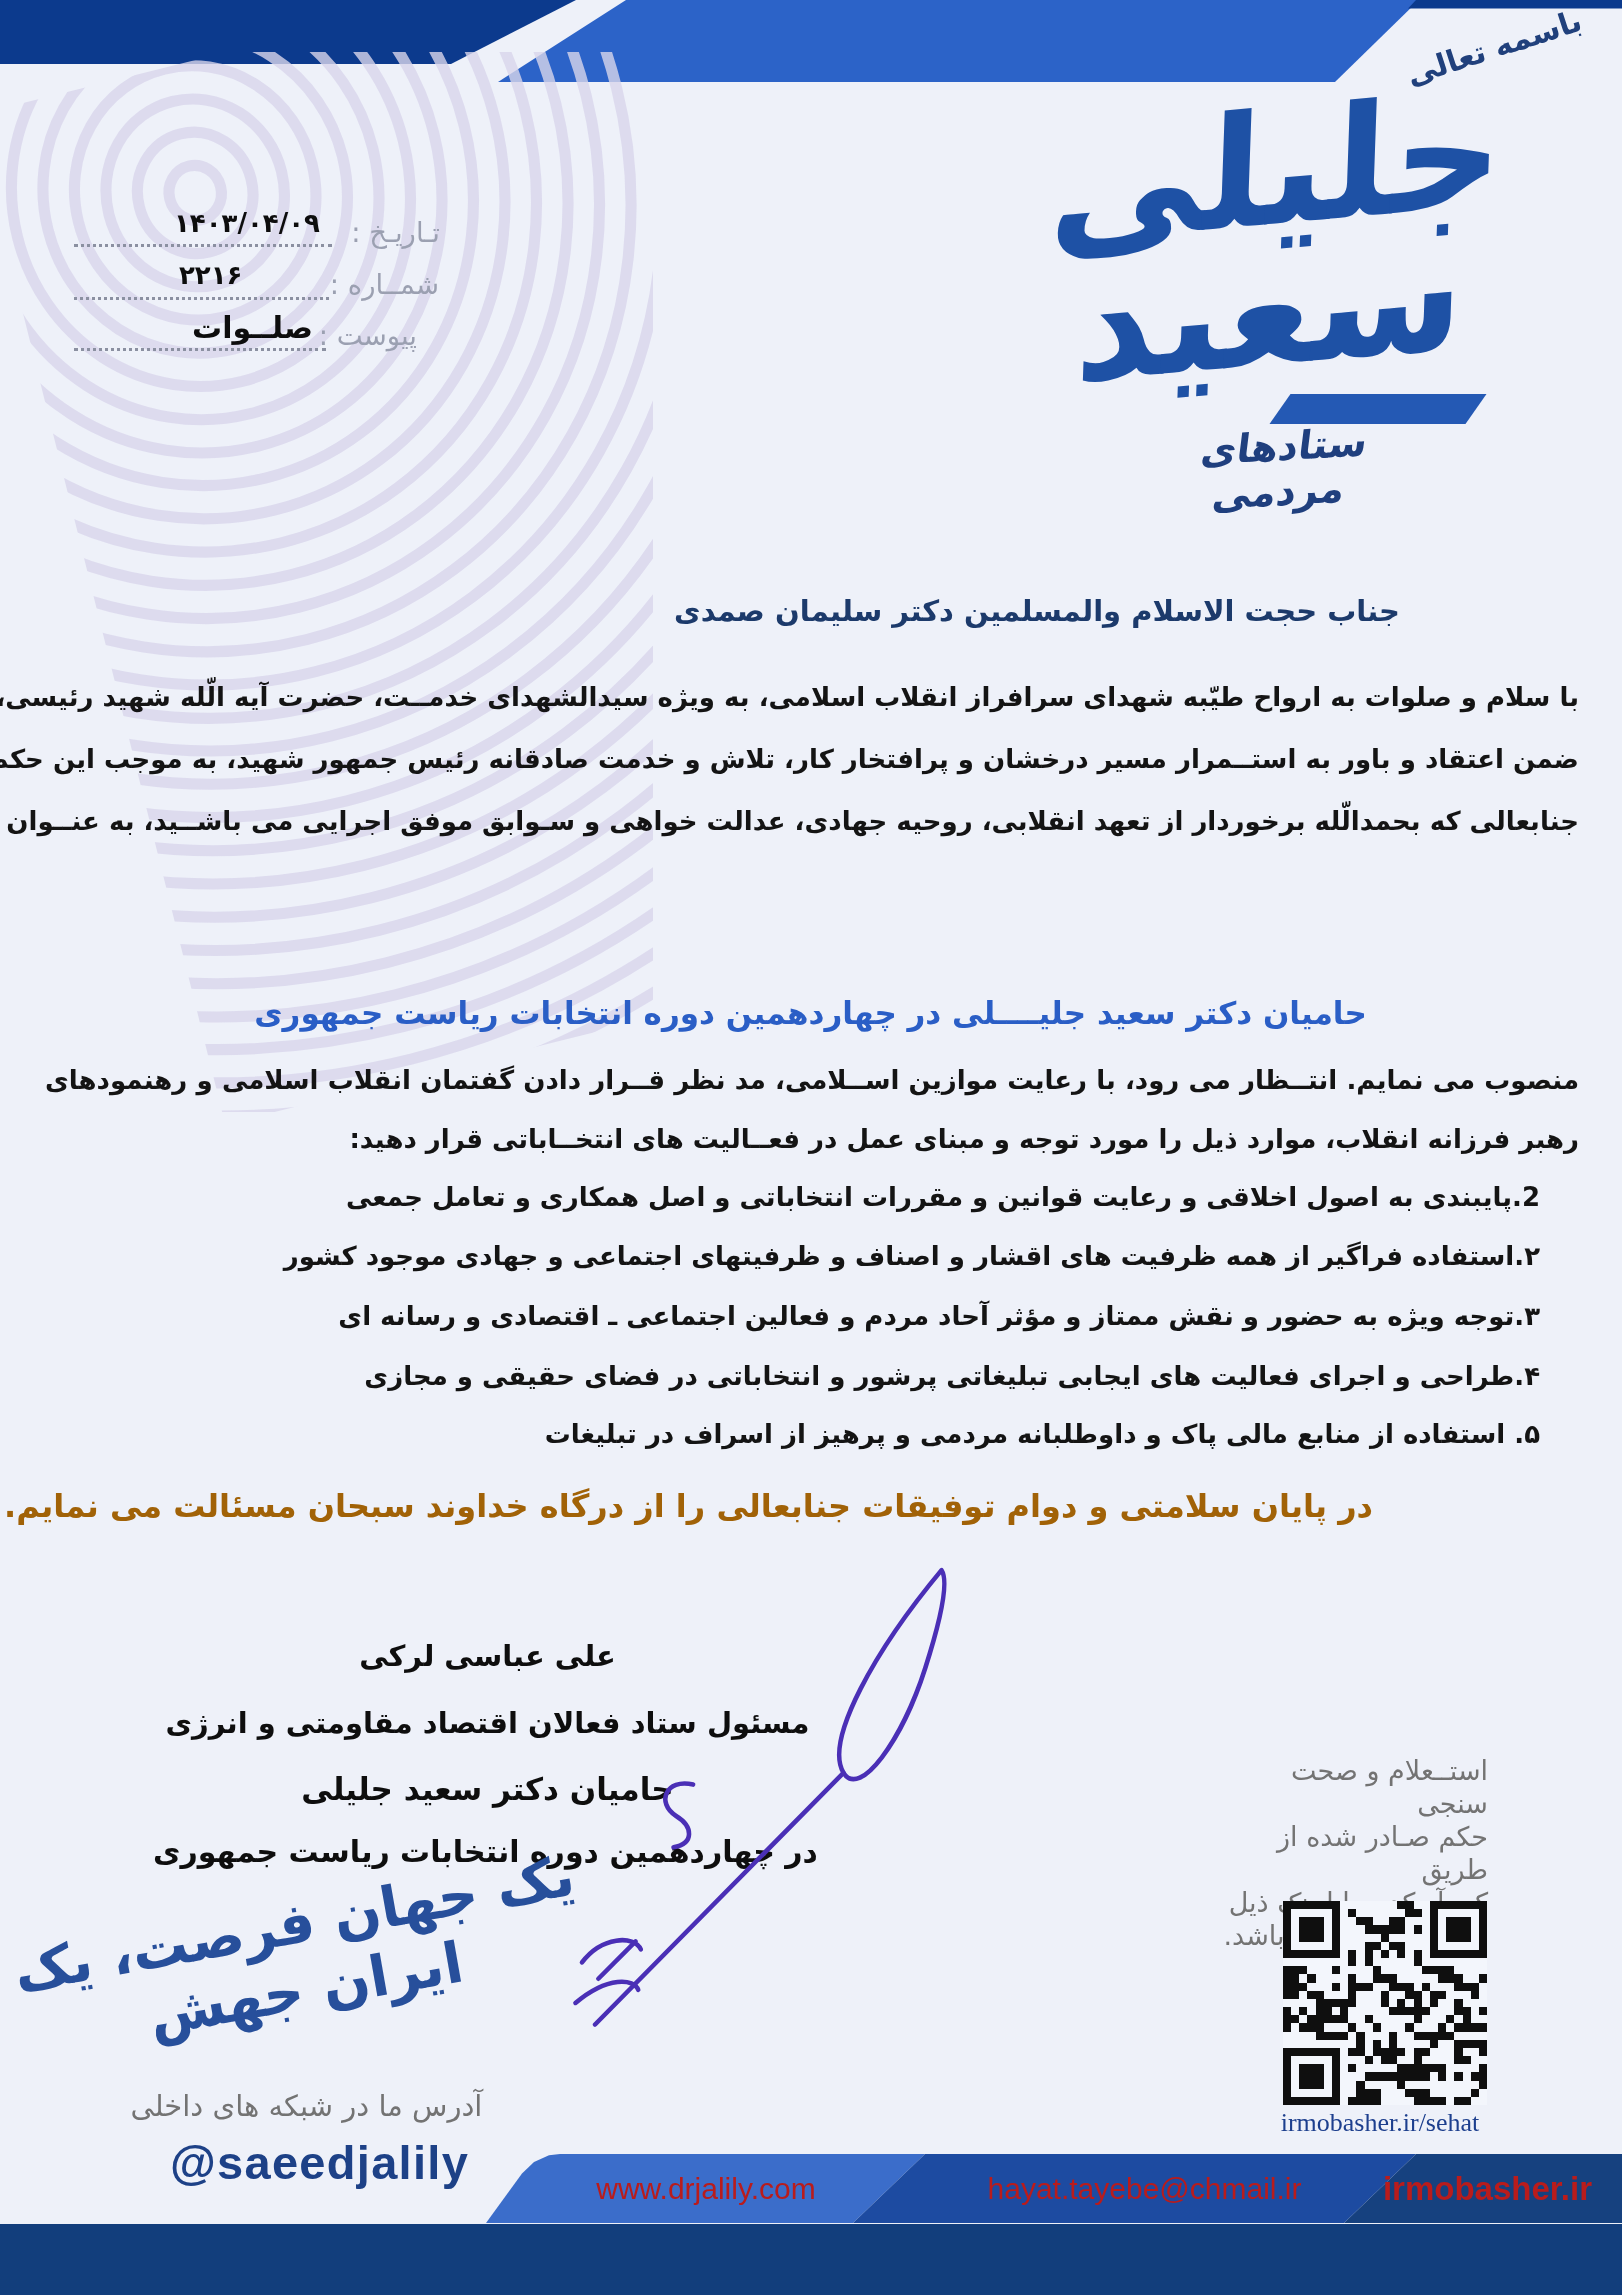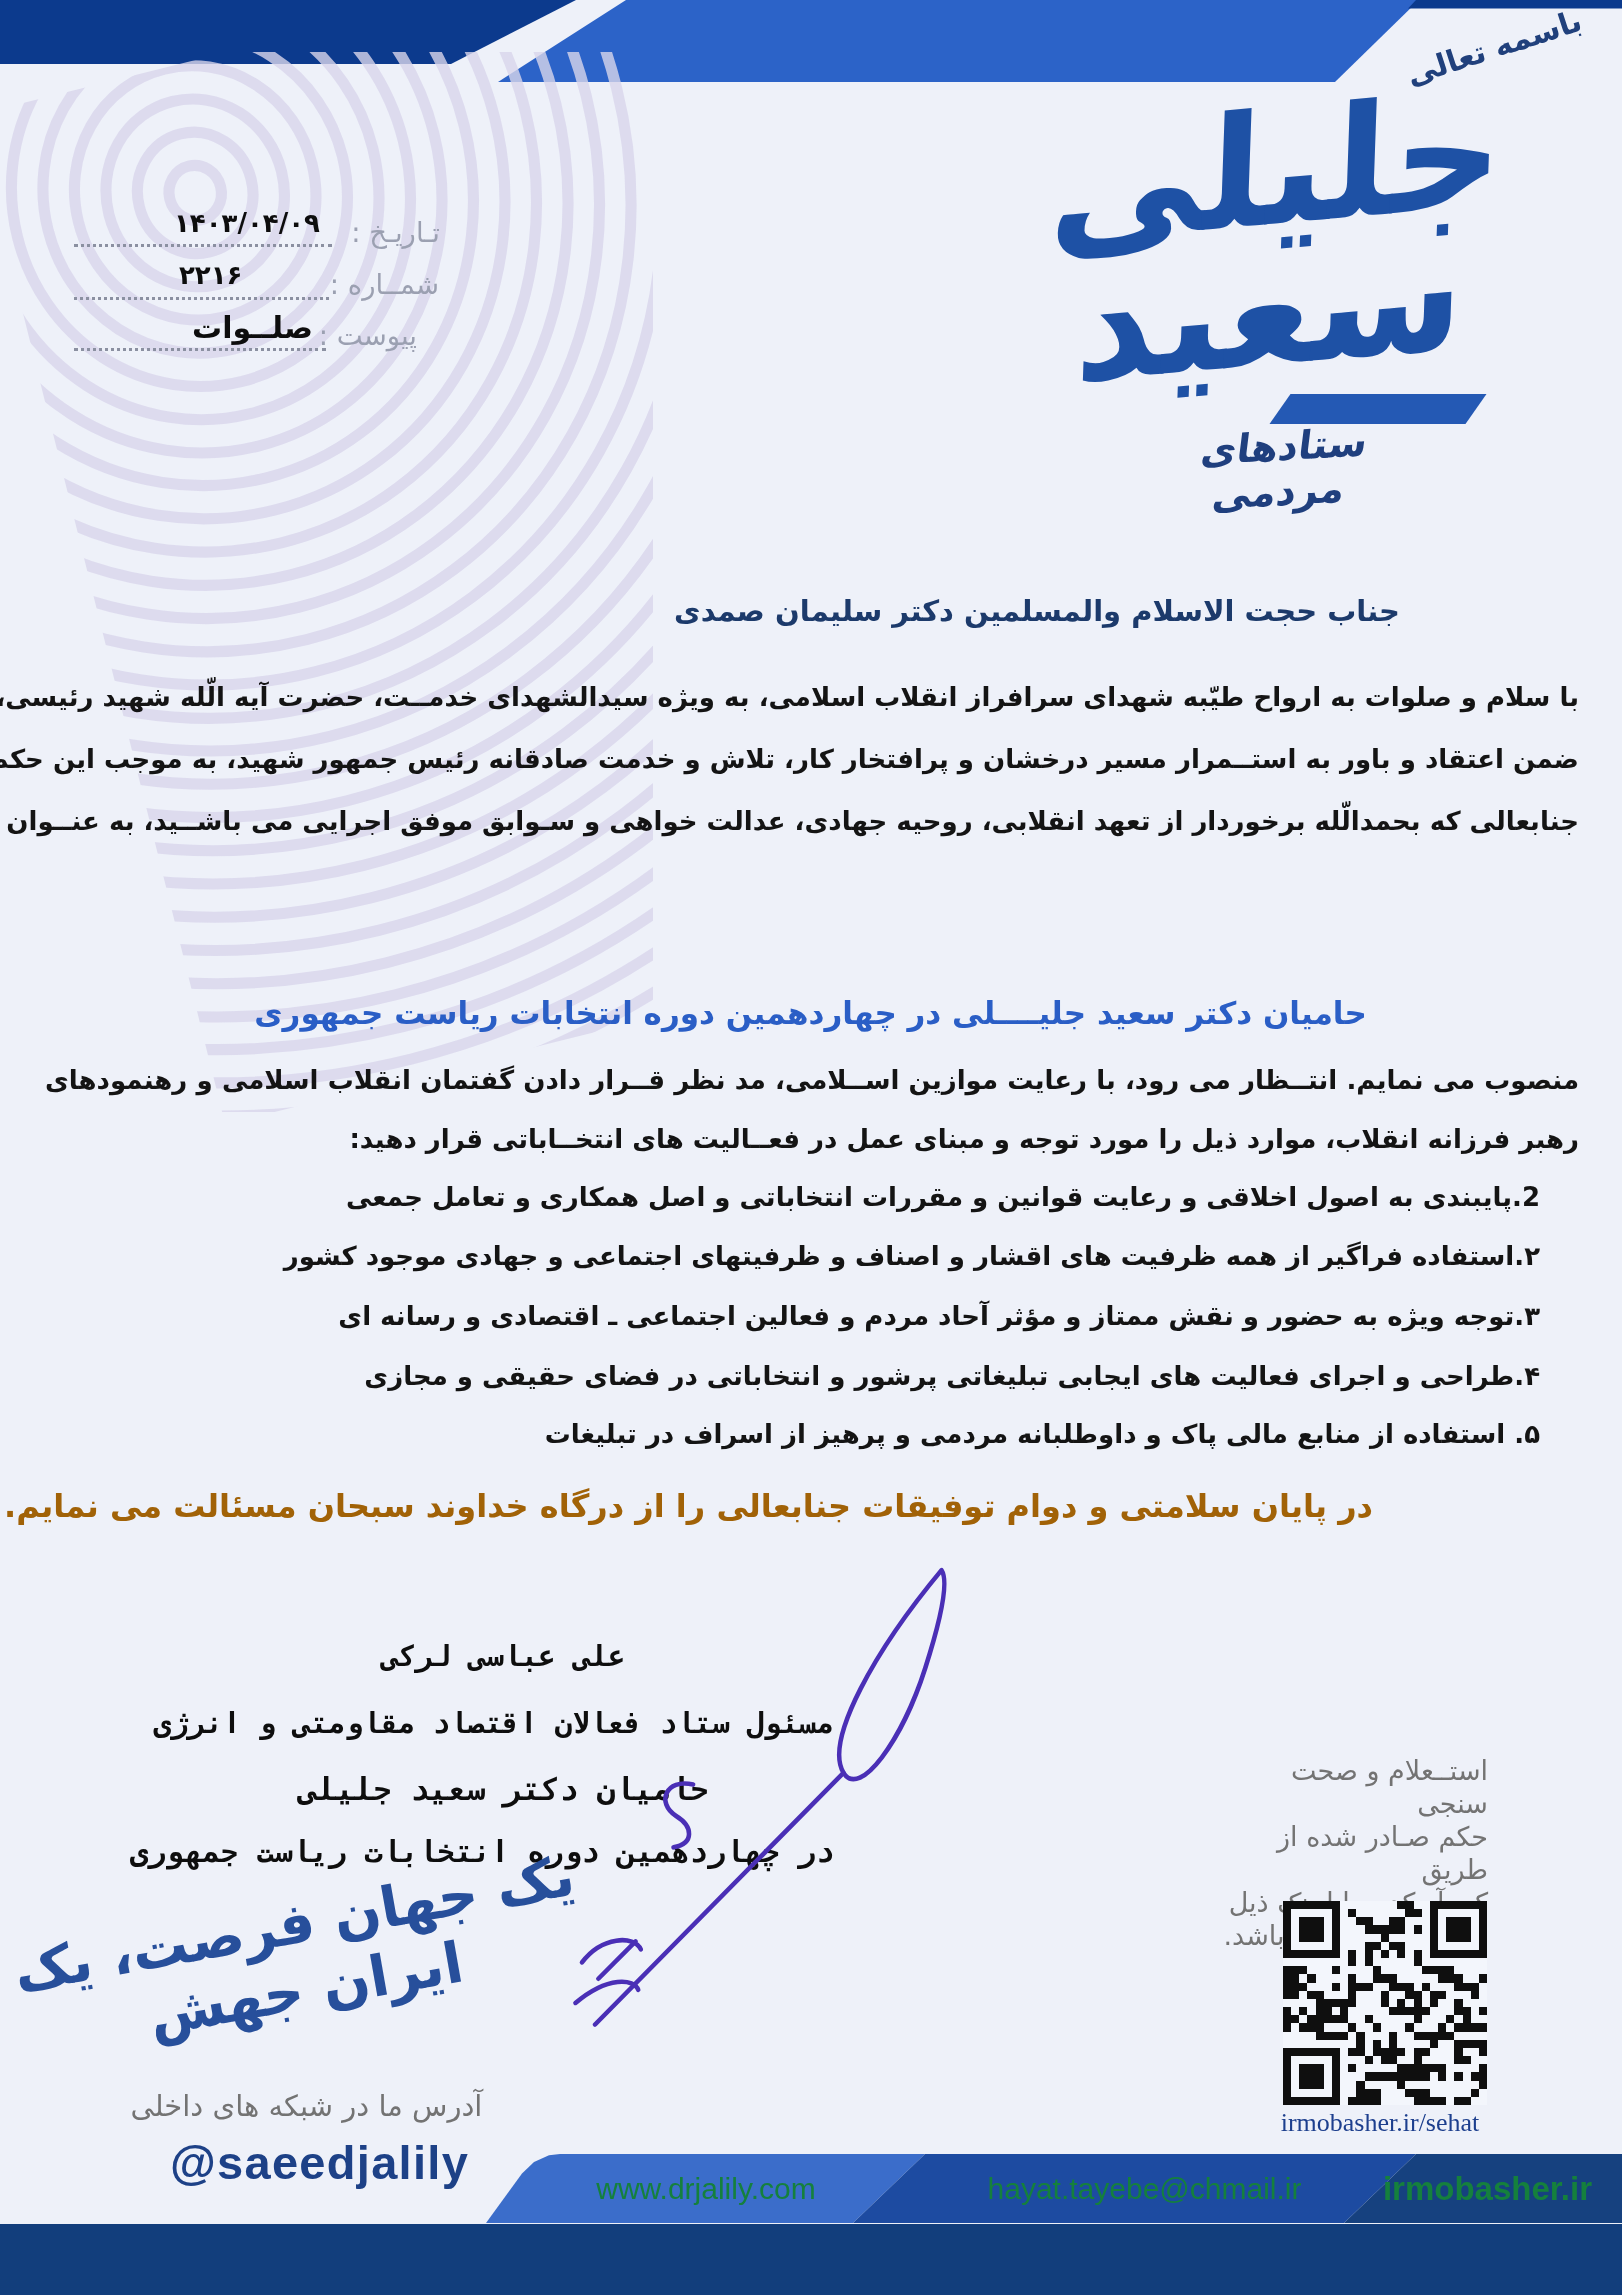--- a/index.html
+++ b/index.html
@@ -33,39 +33,39 @@
   
   .line{font-weight:bold;color:#141414;white-space:nowrap;}
   .pline{left:46px;right:43px;font-size:26px;font-weight:bold;color:#141414;
     text-align:justify;text-align-last:justify;white-space:nowrap;}
   .salutation{right:222px;font-size:29px;font-weight:bold;color:#1c3a6b;white-space:nowrap;}
   .title1{left:0;right:170px;text-align:center;font-size:29.4px;font-weight:bold;color:#1d4a94;white-space:nowrap;}
   .title2{left:0;right:0;text-align:center;font-size:31px;font-weight:bold;color:#2a5ec6;white-space:nowrap;}
   .item{right:82px;font-size:26px;font-weight:bold;color:#141414;white-space:nowrap;}
   .closing{right:249px;font-size:32px;font-weight:bold;color:#a16207;white-space:nowrap;}
   
-  .sig-line{left:174px;width:661px;text-align:center;font-weight:bold;color:#0e0e0e;white-space:nowrap;font-family:Liberation Mono, monospace;}
+  .sig-line{left:158px;width:661px;text-align:center;font-weight:bold;color:#0e0e0e;white-space:nowrap;}
   
   .slogan{left:13px;top:1891px;width:576px;text-align:center;font-size:56px;font-weight:bold;
     color:#274f9b;line-height:1.18;transform:rotate(-10deg);}
   .addr-caption{left:98px;top:2089px;width:419px;text-align:center;font-size:29px;color:#737373;}
   .handle{left:111px;top:2135px;width:419px;font-size:47px;font-weight:bold;color:#1d4187;
     font-family:"Liberation Sans", sans-serif;letter-spacing:1.3px;direction:ltr;text-align:center;}
   
   .verify{right:134px;top:1755px;width:275px;text-align:right;font-size:27px;color:#737373;line-height:1.22;}
   .qr-box{left:1284px;top:1901px;width:204px;height:204px;}
   .qr-caption{left:1250px;top:2108px;width:262px;text-align:center;font-size:26px;color:#1d3f8e;
     font-family:"Liberation Serif", serif;direction:ltr;}
   
   .bar{left:0;top:2154px;width:1623px;height:69px;}
   .seg{position:absolute;left:0;top:0;width:1623px;height:69px;}
   .seg1{background:#3b6dca;clip-path:polygon(550px 1.3px,561px 0,926px 0,854px 69px,487px 69px,523px 19.6px,535px 7.9px);}
   .seg2{background:#1d4ba1;clip-path:polygon(926px 0,1417px 0,1345px 69px,854px 69px);}
   .seg3{background:#16417f;clip-path:polygon(1417px 0,1623px 0,1623px 69px,1345px 69px);}
-  .bar-text{position:absolute;top:0;height:69px;line-height:69px;text-align:center;color:#15803d;
+  .bar-text{position:absolute;top:0;height:69px;line-height:69px;text-align:center;color:#b91c1c;
     font-family:"Liberation Sans", sans-serif;font-size:30px;direction:ltr;}
   .bt1{left:576px;width:262px;}
   .bt2{left:936px;width:419px;}
   .bt3{left:1361px;width:255px;font-weight:bold;font-size:33px;}
   .strip{left:0;top:2224px;width:1623px;height:72px;background:#123e7c;}
   svg{display:block;}
 </style>
 </head>
 <body>
 

